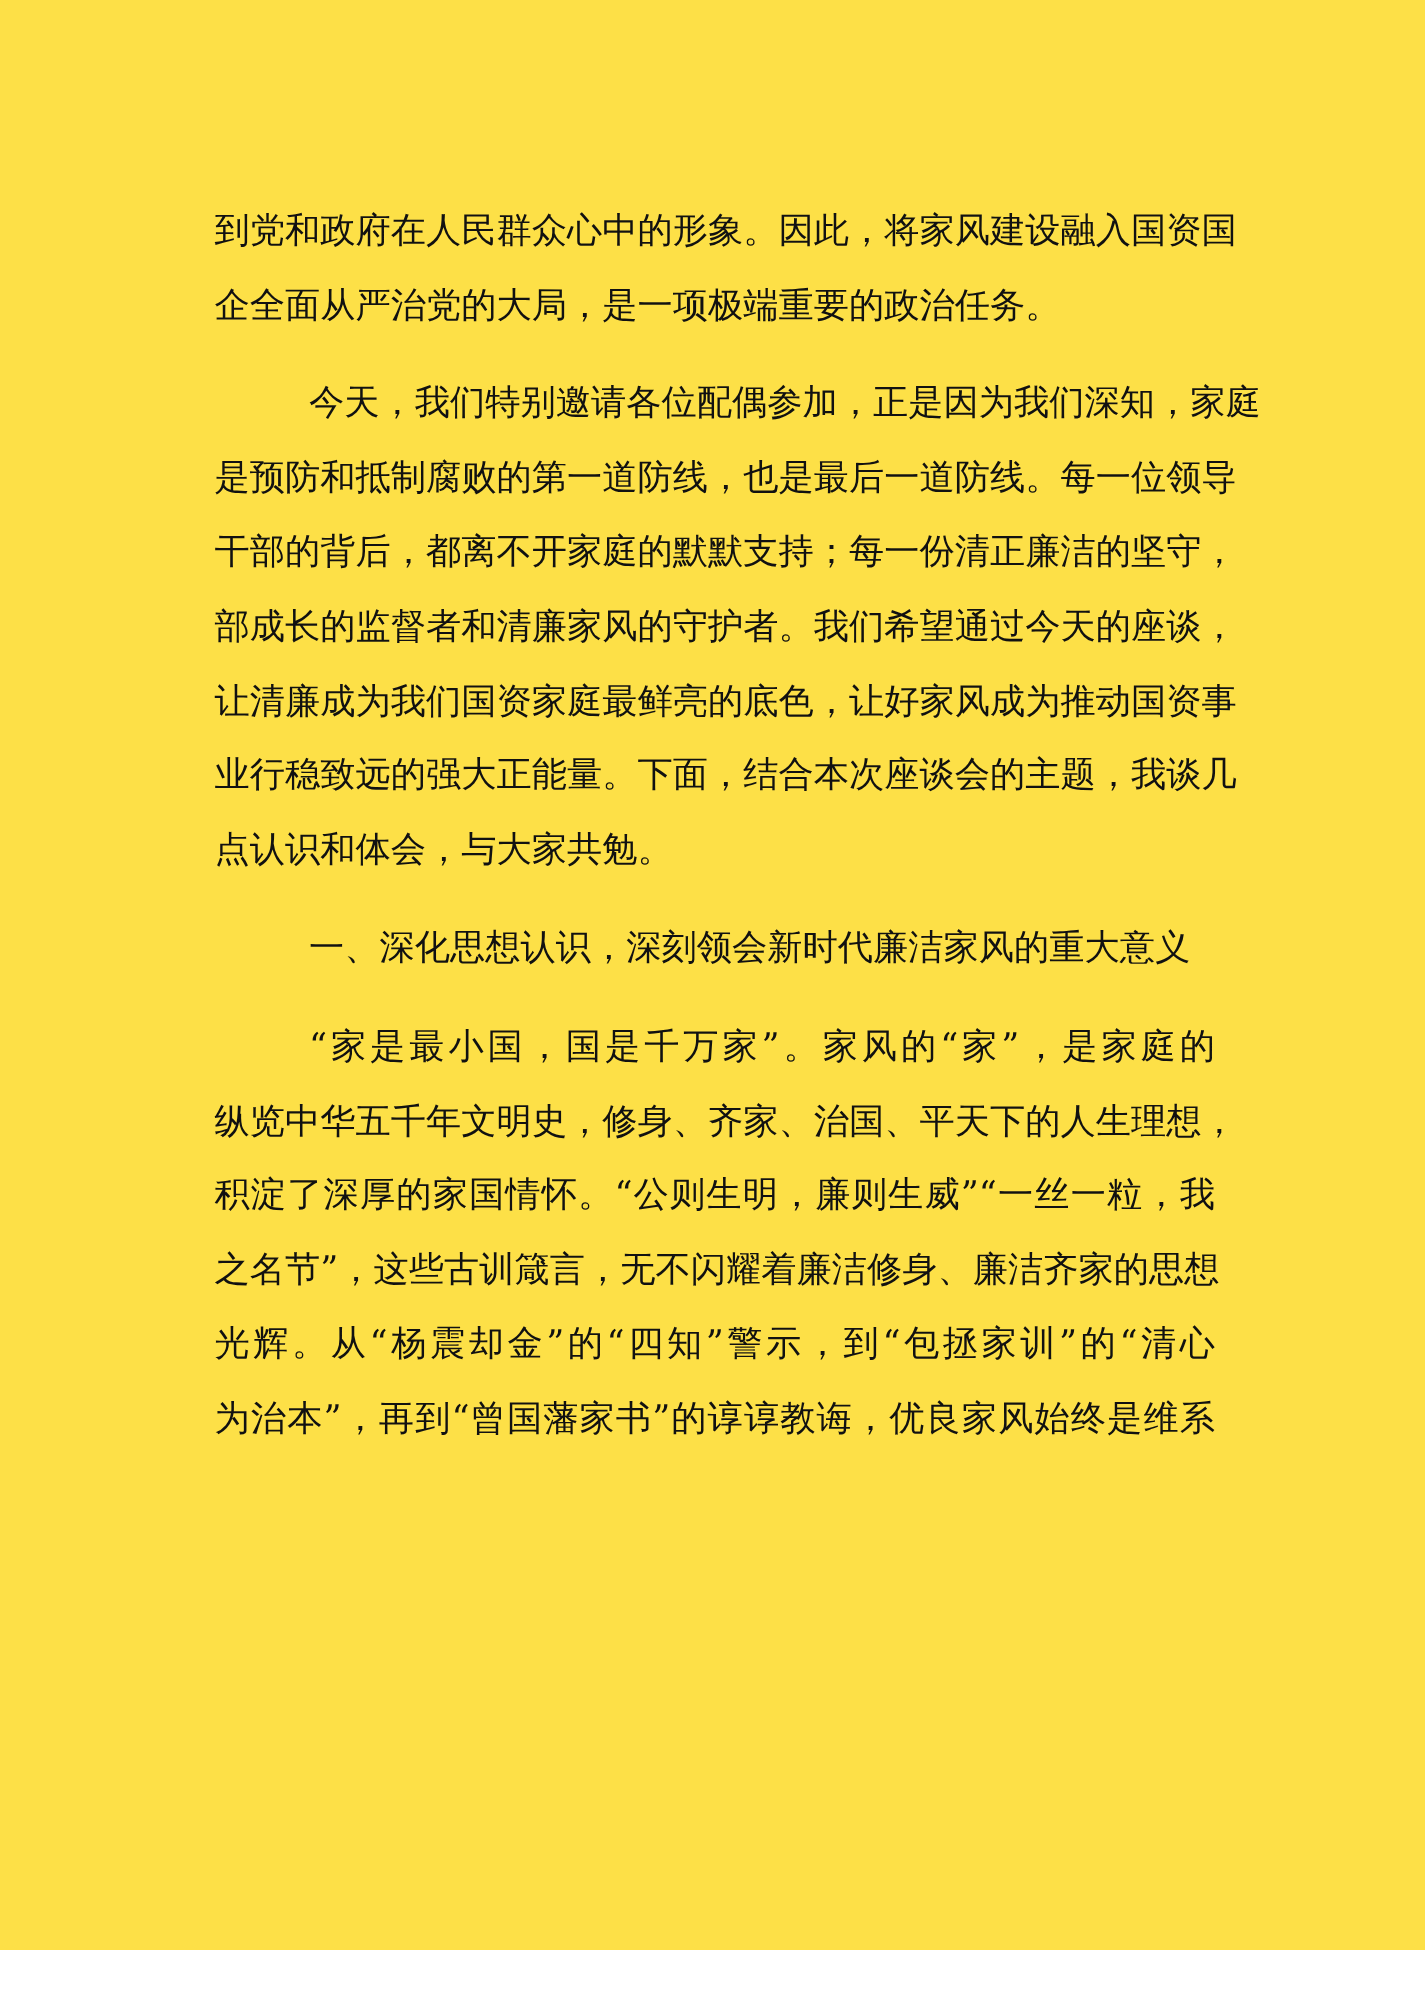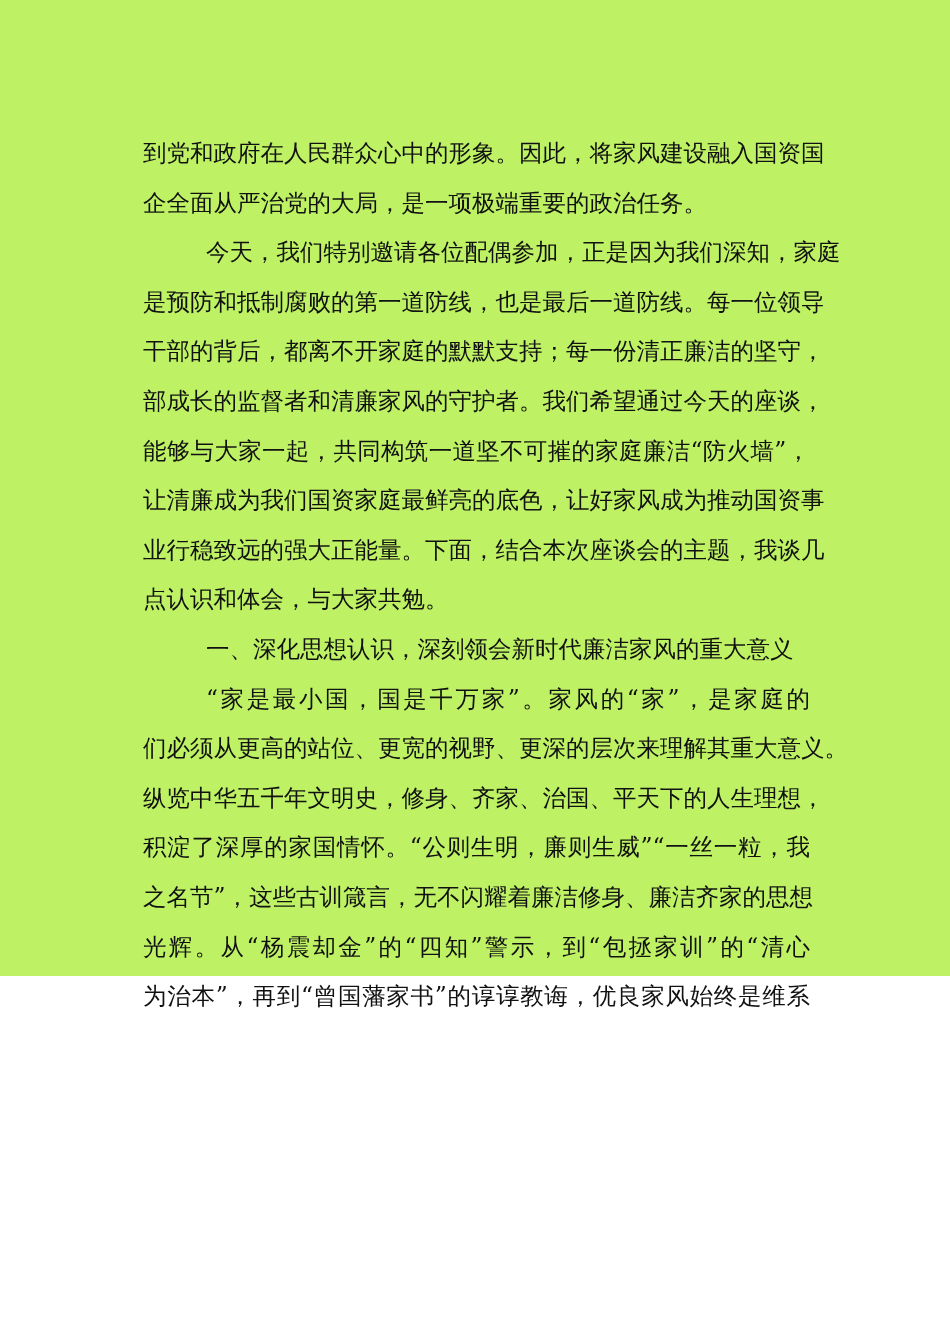--- a/index.html
+++ b/index.html
@@ -13,22 +13,22 @@
     position: relative;
     overflow: hidden;
     font-family: "DejaVu Serif", "Liberation Serif", serif;
     color: #111111;
   }
   .page {
     position: absolute;
     left: 0;
     top: 0;
     width: 950px;
-    height: 976px;
-    background: #bef264;
+    height: 1300px;
+    background: #fde047;
   }
   .text-body {
     position: absolute;
     left: 143px;
     top: 133px;
     width: 667px;
   }
   .line {
     height: 49.6px;
     line-height: 40px;
@@ -36,44 +36,43 @@
     white-space: nowrap;
     text-align: justify;
     text-align-last: justify;
     letter-spacing: 0px;
   }
   .line.last {
     text-align-last: left;
   }
   .line.indent {
     padding-left: 63px;
+    margin-top: 16px;
   }
 </style>
 </head>
 <body>
 
 <div class="page">
   <div class="text-body">
 
     <div class="line">到党和政府在人民群众心中的形象。因此，将家风建设融入国资国</div>
     <div class="line last">企全面从严治党的大局，是一项极端重要的政治任务。</div>
 
     <div class="line indent">今天，我们特别邀请各位配偶参加，正是因为我们深知，家庭</div>
     <div class="line">是预防和抵制腐败的第一道防线，也是最后一道防线。每一位领导</div>
     <div class="line">干部的背后，都离不开家庭的默默支持；每一份清正廉洁的坚守，</div>
     <div class="line">部成长的监督者和清廉家风的守护者。我们希望通过今天的座谈，</div>
-    <div class="line">能够与大家一起，共同构筑一道坚不可摧的家庭廉洁“防火墙”，</div>
     <div class="line">让清廉成为我们国资家庭最鲜亮的底色，让好家风成为推动国资事</div>
     <div class="line">业行稳致远的强大正能量。下面，结合本次座谈会的主题，我谈几</div>
     <div class="line last">点认识和体会，与大家共勉。</div>
 
     <div class="line indent last">一、深化思想认识，深刻领会新时代廉洁家风的重大意义</div>
 
     <div class="line indent">“家是最小国，国是千万家”。家风的“家”，是家庭的</div>
-    <div class="line last">们必须从更高的站位、更宽的视野、更深的层次来理解其重大意义。</div>
 
     <div class="line">纵览中华五千年文明史，修身、齐家、治国、平天下的人生理想，</div>
     <div class="line">积淀了深厚的家国情怀。“公则生明，廉则生威”“一丝一粒，我</div>
     <div class="line">之名节”，这些古训箴言，无不闪耀着廉洁修身、廉洁齐家的思想</div>
     <div class="line">光辉。从“杨震却金”的“四知”警示，到“包拯家训”的“清心</div>
     <div class="line">为治本”，再到“曾国藩家书”的谆谆教诲，优良家风始终是维系</div>
 
   </div>
 </div>
 

